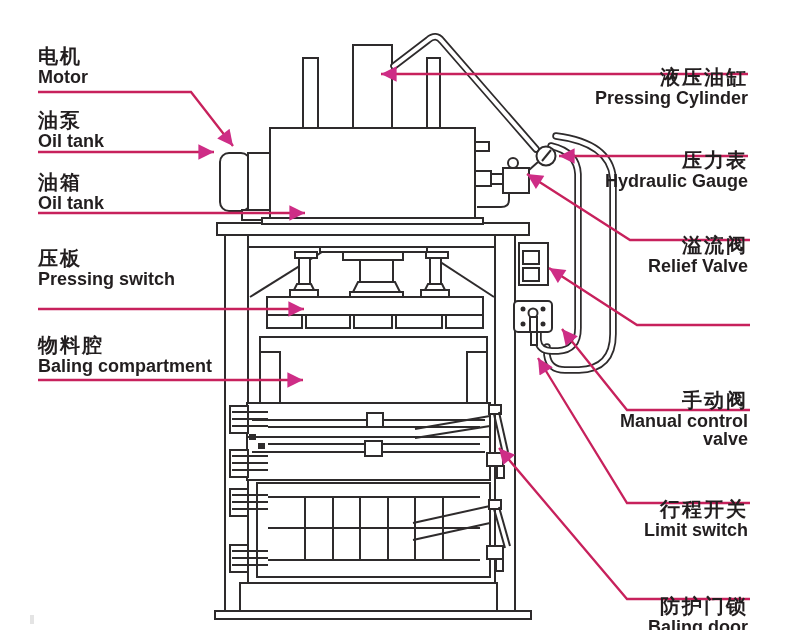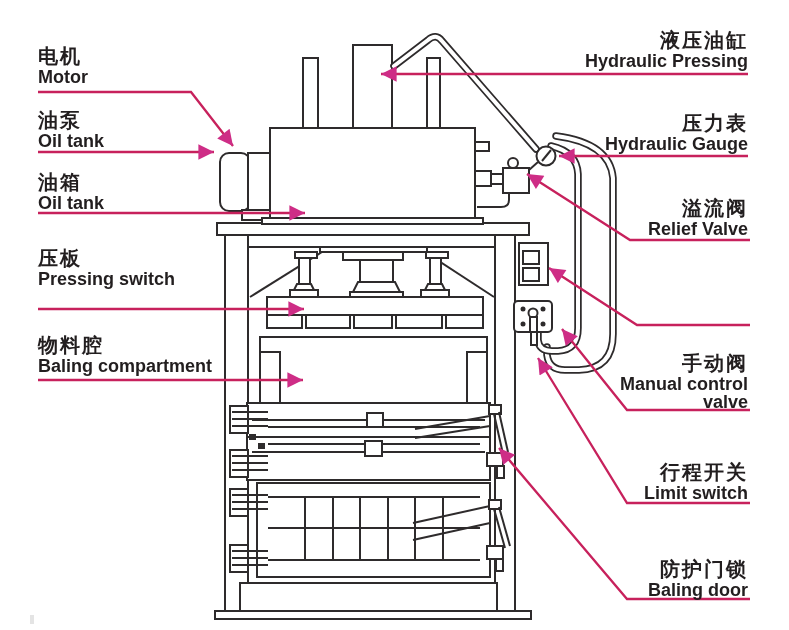--- a/index.html
+++ b/index.html
@@ -10,21 +10,21 @@
   .mf{stroke:var(--line,#2e2b2c);stroke-width:2;fill:#fff;}
   .solid{fill:var(--line,#2e2b2c);stroke:none;}
   .hose-o{stroke:var(--line,#2e2b2c);stroke-width:7.5;fill:none;stroke-linecap:round;}
   .hose-i{stroke:#fff;stroke-width:4;fill:none;stroke-linecap:round;}
   .leader{stroke:var(--arrow-line,#c7215c);stroke-width:2.3;fill:none;}
   .ah{fill:var(--arrow-head,#ce2d86);}
   .label{position:absolute;color:var(--text,#221e1f);font-weight:bold;}
   .label .zh{display:block;font-size:20px;line-height:23px;letter-spacing:2px;}
   .label .en{display:block;font-size:18px;line-height:18px;white-space:pre-line;}
   .label.left{left:38px;text-align:left;}
-  .label.right{right:41px;text-align:right;}
+  .label.right{right:41px;text-align:right;margin-top:37px;}
 </style>
 </head>
 <body>
 
 <div id="stage">
 
 <svg width="789" height="630" viewBox="0 0 789 630">
   <defs>
     <marker id="ah" viewBox="0 0 10 10" refX="10" refY="5" markerWidth="8" markerHeight="6.8" orient="auto-start-reverse">
       <path d="M0,0 L10,5 L0,10 Z" class="ah"></path>
@@ -223,21 +223,21 @@
   <span class="zh">压板</span>
   <span class="en">Pressing switch</span>
 </div>
 <div class="label left" style="top:334px">
   <span class="zh">物料腔</span>
   <span class="en">Baling compartment</span>
 </div>
 
 <div class="label right" style="top:29px">
   <span class="zh">液压油缸</span>
-  <span class="en">Hydraulic Pressing</span>
+  <span class="en">Pressing Cylinder</span>
 </div>
 <div class="label right" style="top:112px">
   <span class="zh">压力表</span>
   <span class="en">Hydraulic Gauge</span>
 </div>
 <div class="label right" style="top:197px">
   <span class="zh">溢流阀</span>
   <span class="en">Relief Valve</span>
 </div>
 <div class="label right" style="top:352px">

